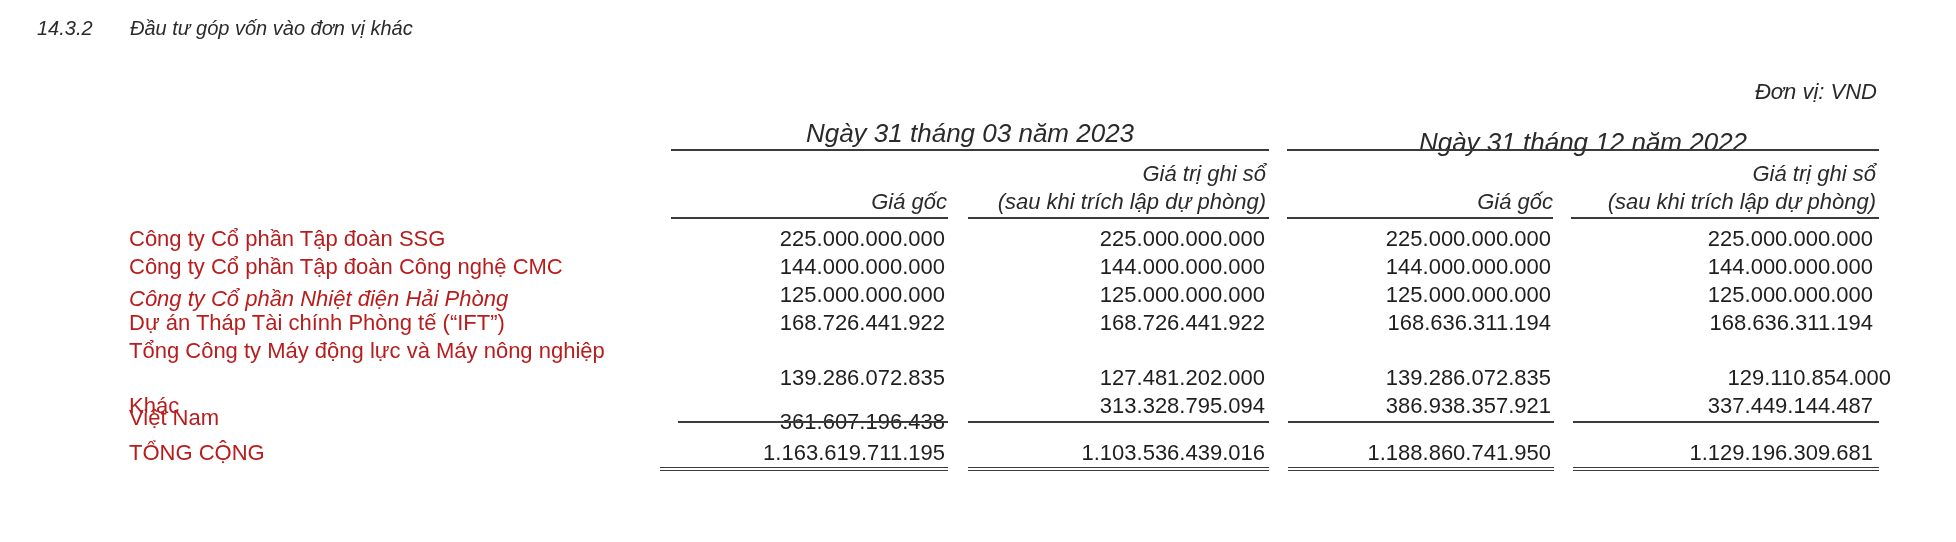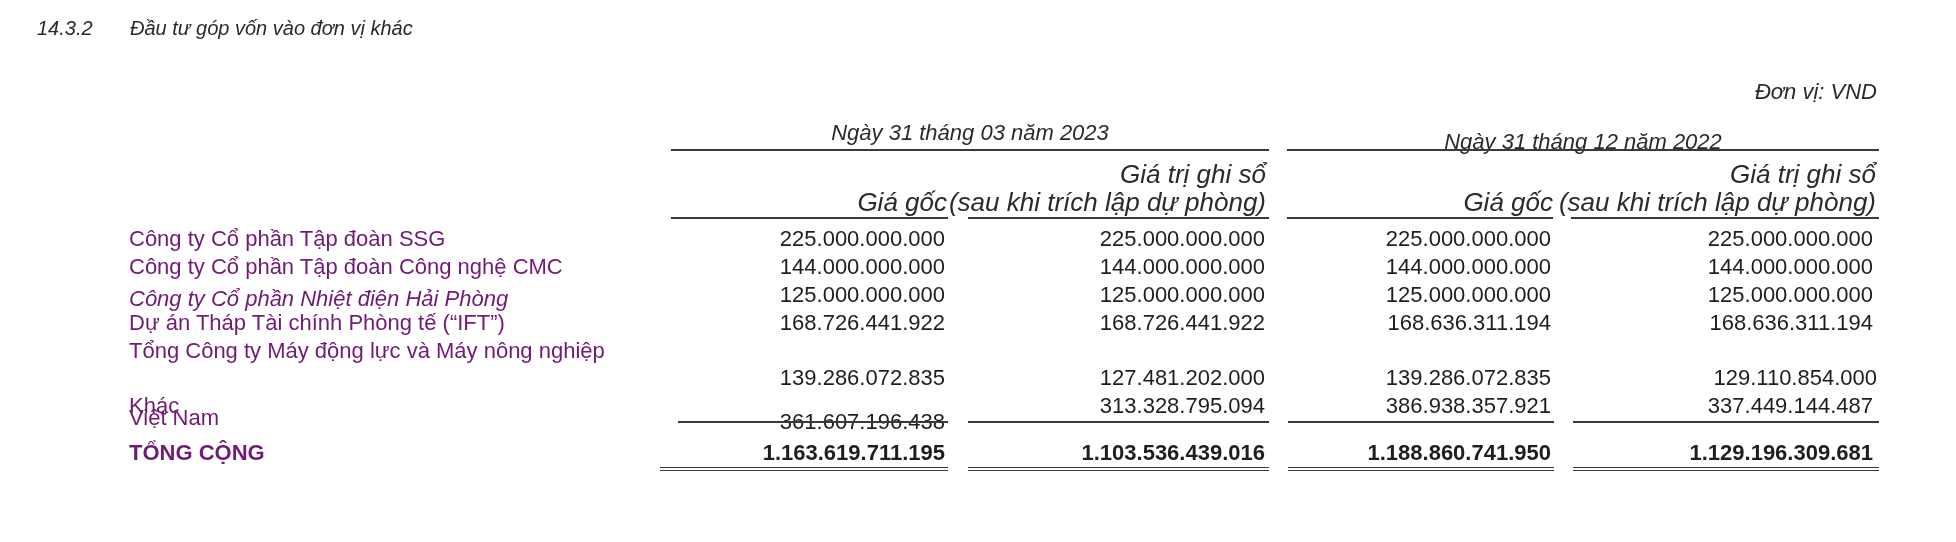--- a/index.html
+++ b/index.html
@@ -22,39 +22,39 @@
       line-height: 30px;
       color: #2a2a2a;
     }
     .title .num { display: inline-block; width: 93px; }
     .unit {
       right: 79px; top: 79px;
       font-size: 22px; font-style: italic; line-height: 26px;
       color: #2a2a2a;
     }
     .group-head {
-      font-size: 22px; font-style: italic; line-height: 26px;
+      font-size: 26px; font-style: italic; line-height: 26px;
       text-align: center; color: #2a2a2a;
     }
     .rule { position: absolute; height: 0; border-top: 2px solid #3a3a3a; }
     .rule.dbl { border-top: 4px double #3a3a3a; height: 0; }
     .col-head {
-      font-size: 26px; font-style: italic; line-height: 28px;
+      font-size: 22px; font-style: italic; line-height: 28px;
       text-align: center; color: #2a2a2a;
     }
     .label {
       left: 129px;
       font-size: 22px; line-height: 28px;
-      color: #701a75;
+      color: #b91c1c;
     }
     .val {
       font-size: 22px; line-height: 28px;
       text-align: right; color: #1e1e1e;
     }
-    .bold { font-weight: bold; }
+    .bold { font-weight: normal; }
   </style>
 </head>
 <body>
 
 <div class="abs title">
   <span class="num">14.3.2</span><span>Đầu tư góp vốn vào đơn vị khác</span>
 </div>
 
 <div class="abs unit">Đơn vị: VND</div>
 
@@ -107,21 +107,21 @@
 <div class="abs val" style="right:405px; top:281px;">125.000.000.000</div>
 <div class="abs val" style="right:405px; top:309px;">168.636.311.194</div>
 <div class="abs val" style="right:405px; top:364px;">139.286.072.835</div>
 <div class="abs val" style="right:405px; top:392px;">386.938.357.921</div>
 <div class="abs val bold" style="right:405px; top:439px;">1.188.860.741.950</div>
 
 <div class="abs val" style="right:83px; top:225px;">225.000.000.000</div>
 <div class="abs val" style="right:83px; top:253px;">144.000.000.000</div>
 <div class="abs val" style="right:83px; top:281px;">125.000.000.000</div>
 <div class="abs val" style="right:83px; top:309px;">168.636.311.194</div>
-<div class="abs val" style="right:79px; top:364px;">129.110.854.000</div>
+<div class="abs val" style="right:65px; top:364px;">129.110.854.000</div>
 <div class="abs val" style="right:83px; top:392px;">337.449.144.487</div>
 <div class="abs val bold" style="right:83px; top:439px;">1.129.196.309.681</div>
 
 <div class="rule" style="left:678px; width:270px; top:421px;"></div>
 <div class="rule" style="left:968px; width:301px; top:421px;"></div>
 <div class="rule" style="left:1288px; width:266px; top:421px;"></div>
 <div class="rule" style="left:1573px; width:306px; top:421px;"></div>
 
 <div class="rule dbl" style="left:660px; width:288px; top:467px;"></div>
 <div class="rule dbl" style="left:968px; width:301px; top:467px;"></div>

